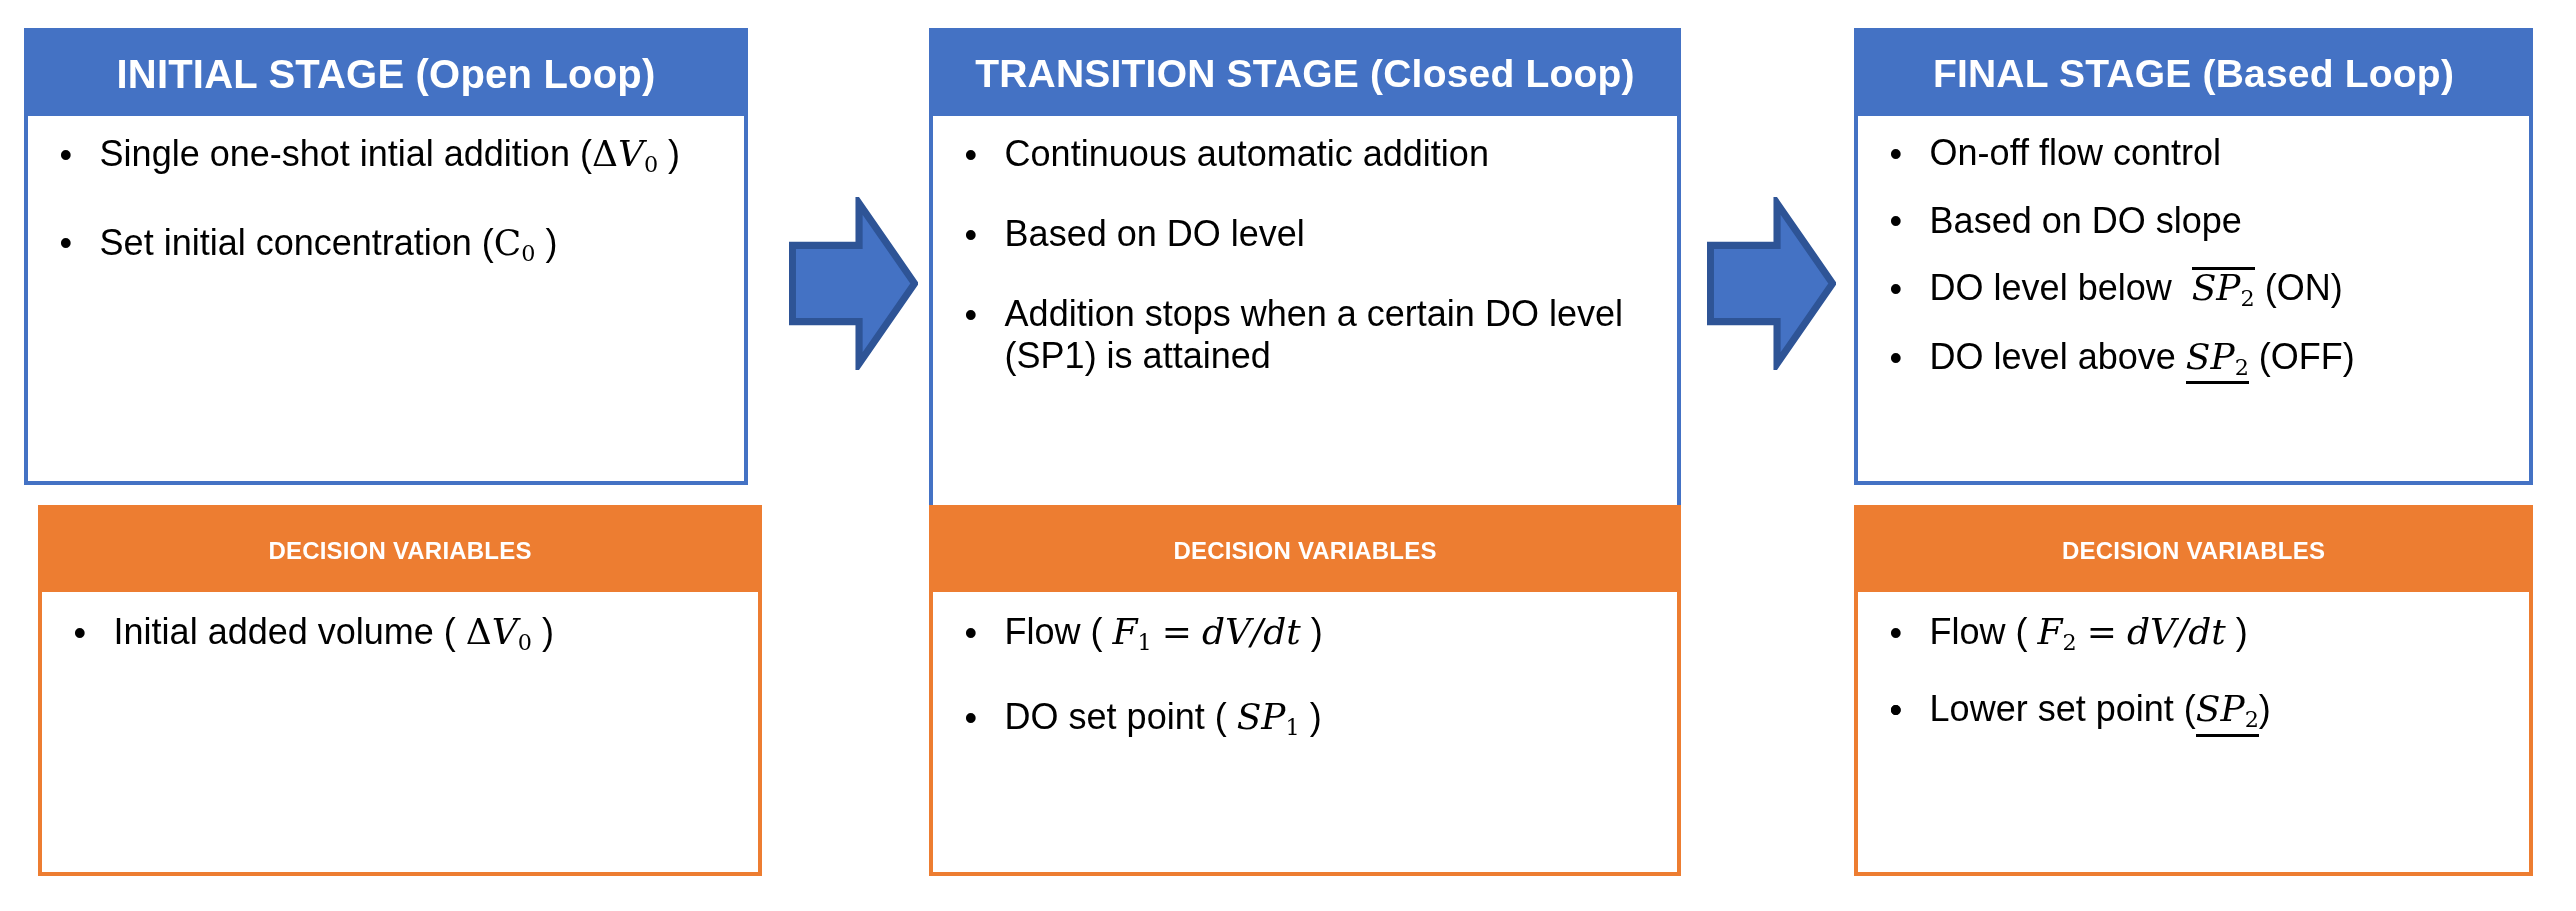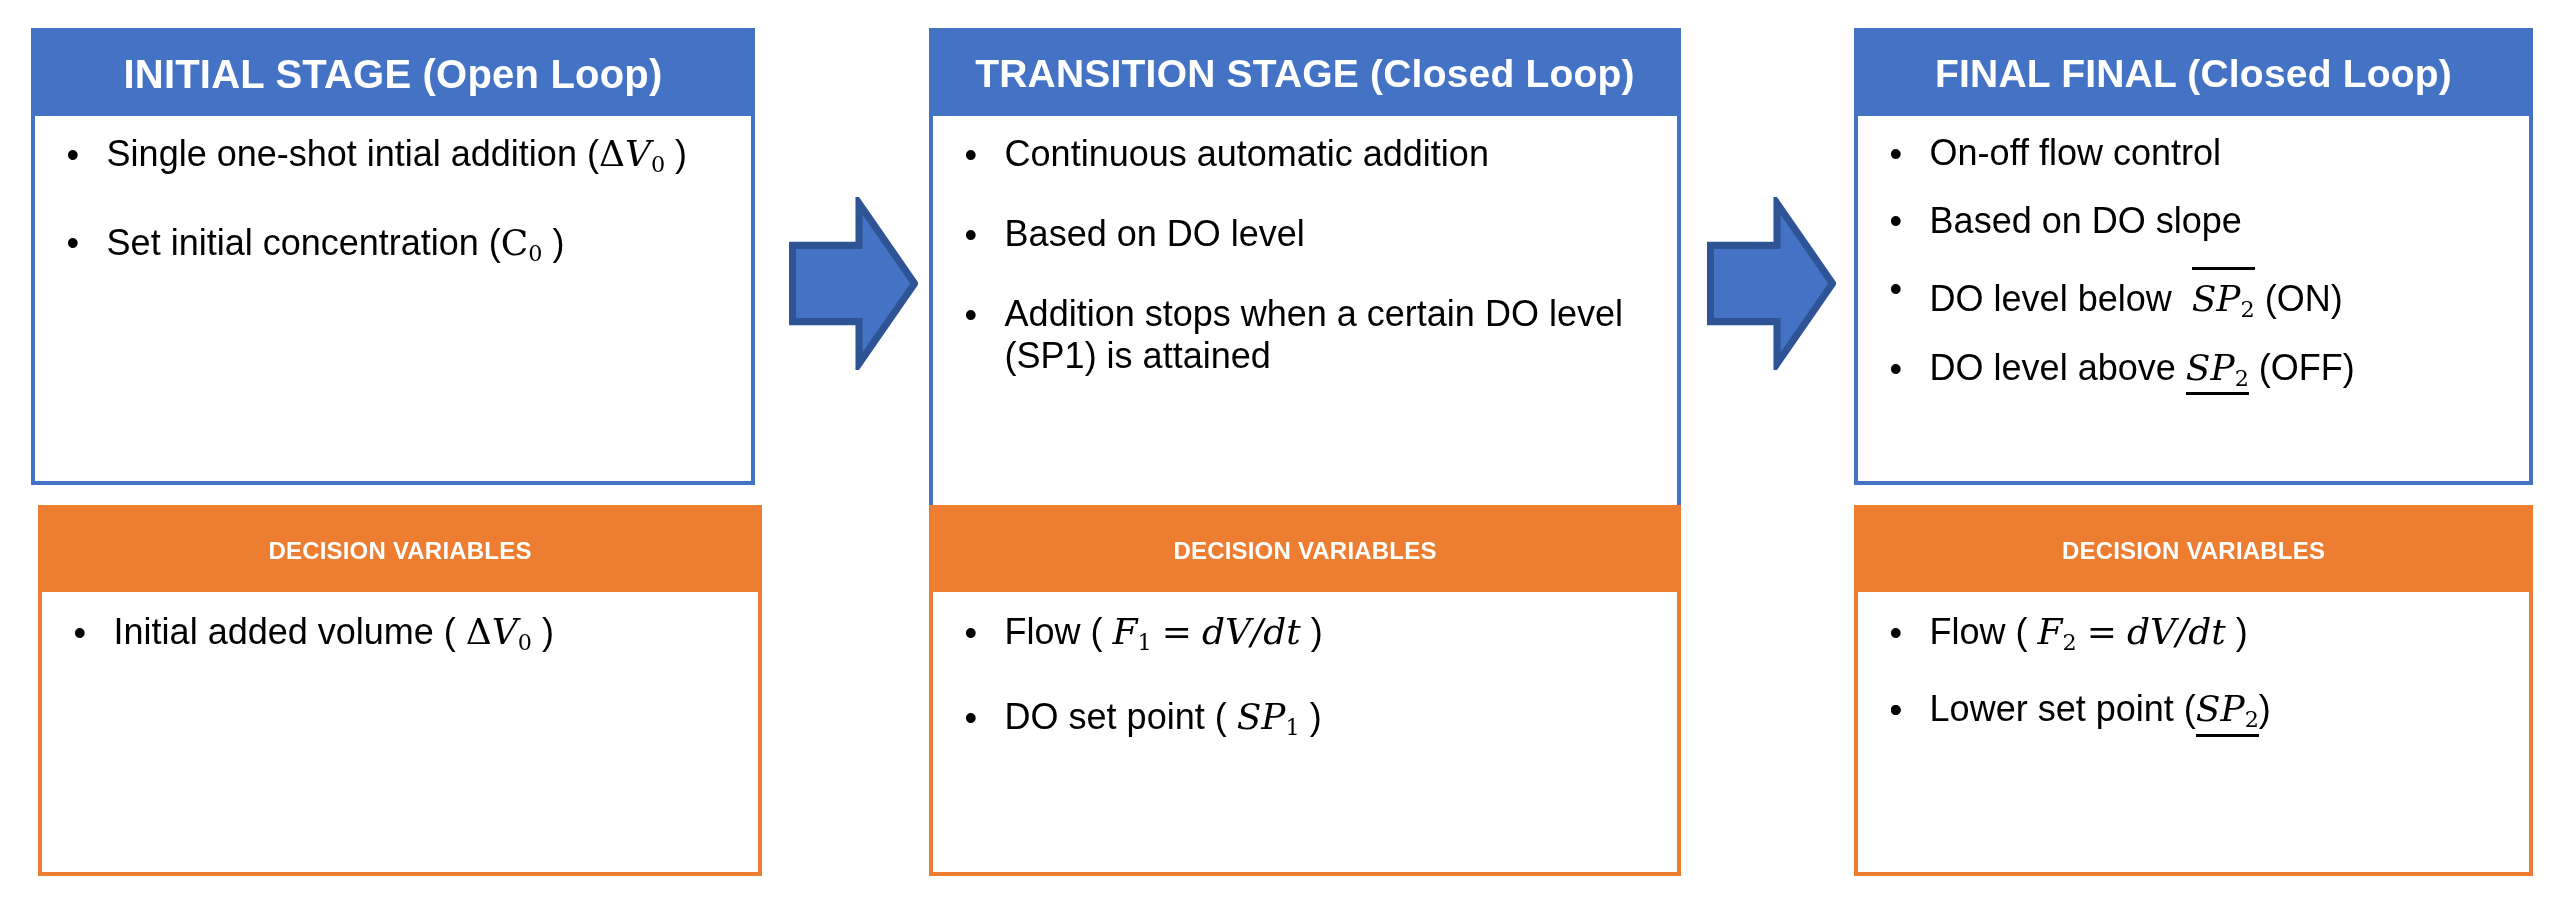--- a/index.html
+++ b/index.html
@@ -23,26 +23,26 @@
   
   ul.bullets{list-style:none;margin:0;padding:0;}
   ul.bullets li{position:relative;padding-left:51px;color:#000000;
                 font-size:36px;line-height:1.16;}
   ul.bullets li .dot{position:absolute;left:11px;top:.02em;font-size:36px;line-height:1.16;}
 
   
   .mi{font-family:"DejaVu Serif",serif;font-style:italic;}
   .mu{font-family:"DejaVu Serif",serif;font-style:normal;}
   sub.sb{font-size:.62em;vertical-align:-.28em;font-family:"DejaVu Serif",serif;font-style:normal;}
-  .ovl{border-top:3.2px solid #000;padding-top:11px;display:inline-block;line-height:1;}
+  .ovl{border-top:3.2px solid #000;padding-top:0;display:inline-block;line-height:1;}
   .unl{border-bottom:3.2px solid #000;padding-bottom:3px;display:inline-block;line-height:1;}
   .eq{font-family:"DejaVu Serif",serif;font-style:normal;}
 
   
-  #card-top-1   {left:31px;  top:28px;  width:724px; height:457px;}
+  #card-top-1   {left:24px;  top:28px;  width:724px; height:457px;}
   #card-bot-1   {left:38px;  top:505px; width:724px; height:371px;}
   #card-top-2   {left:929px;top:28px;  width:752px; height:561px;}
   #card-bot-2   {left:929px;top:505px; width:752px; height:371px;}
   #card-top-3   {left:1854px;top:28px;  width:679px; height:457px;}
   #card-bot-3   {left:1854px;top:505px; width:679px; height:371px;}
 
   .card.blue   .card-header{height:84px;font-size:39px;}
   .card.orange .card-header{height:83px;font-size:24px;}
 
   
@@ -128,21 +128,21 @@
     </div>
   </div>
 
   <div class="arrow" id="arrow-2">
     <svg viewBox="0 0 162 218" width="129" height="173" xmlns="http://www.w3.org/2000/svg">
       <polygon points="4,61 88,61 88,8 158,109 88,210 88,157 4,157" fill="#4472C4" stroke="#2E5496" stroke-width="9" stroke-linejoin="miter"></polygon>
     </svg>
   </div>
 
   <div class="card blue" id="card-top-3">
-    <div class="card-header">FINAL FINAL (Closed Loop)</div>
+    <div class="card-header">FINAL STAGE (Based Loop)</div>
     <div class="card-body">
       <ul class="bullets">
         <li style="margin-top:1.6px;">
           <span class="dot">•</span>
           <span>On-off flow control</span>
         </li>
         <li style="margin-top:26px;">
           <span class="dot">•</span>
           <span>Based on DO slope</span>
         </li>

